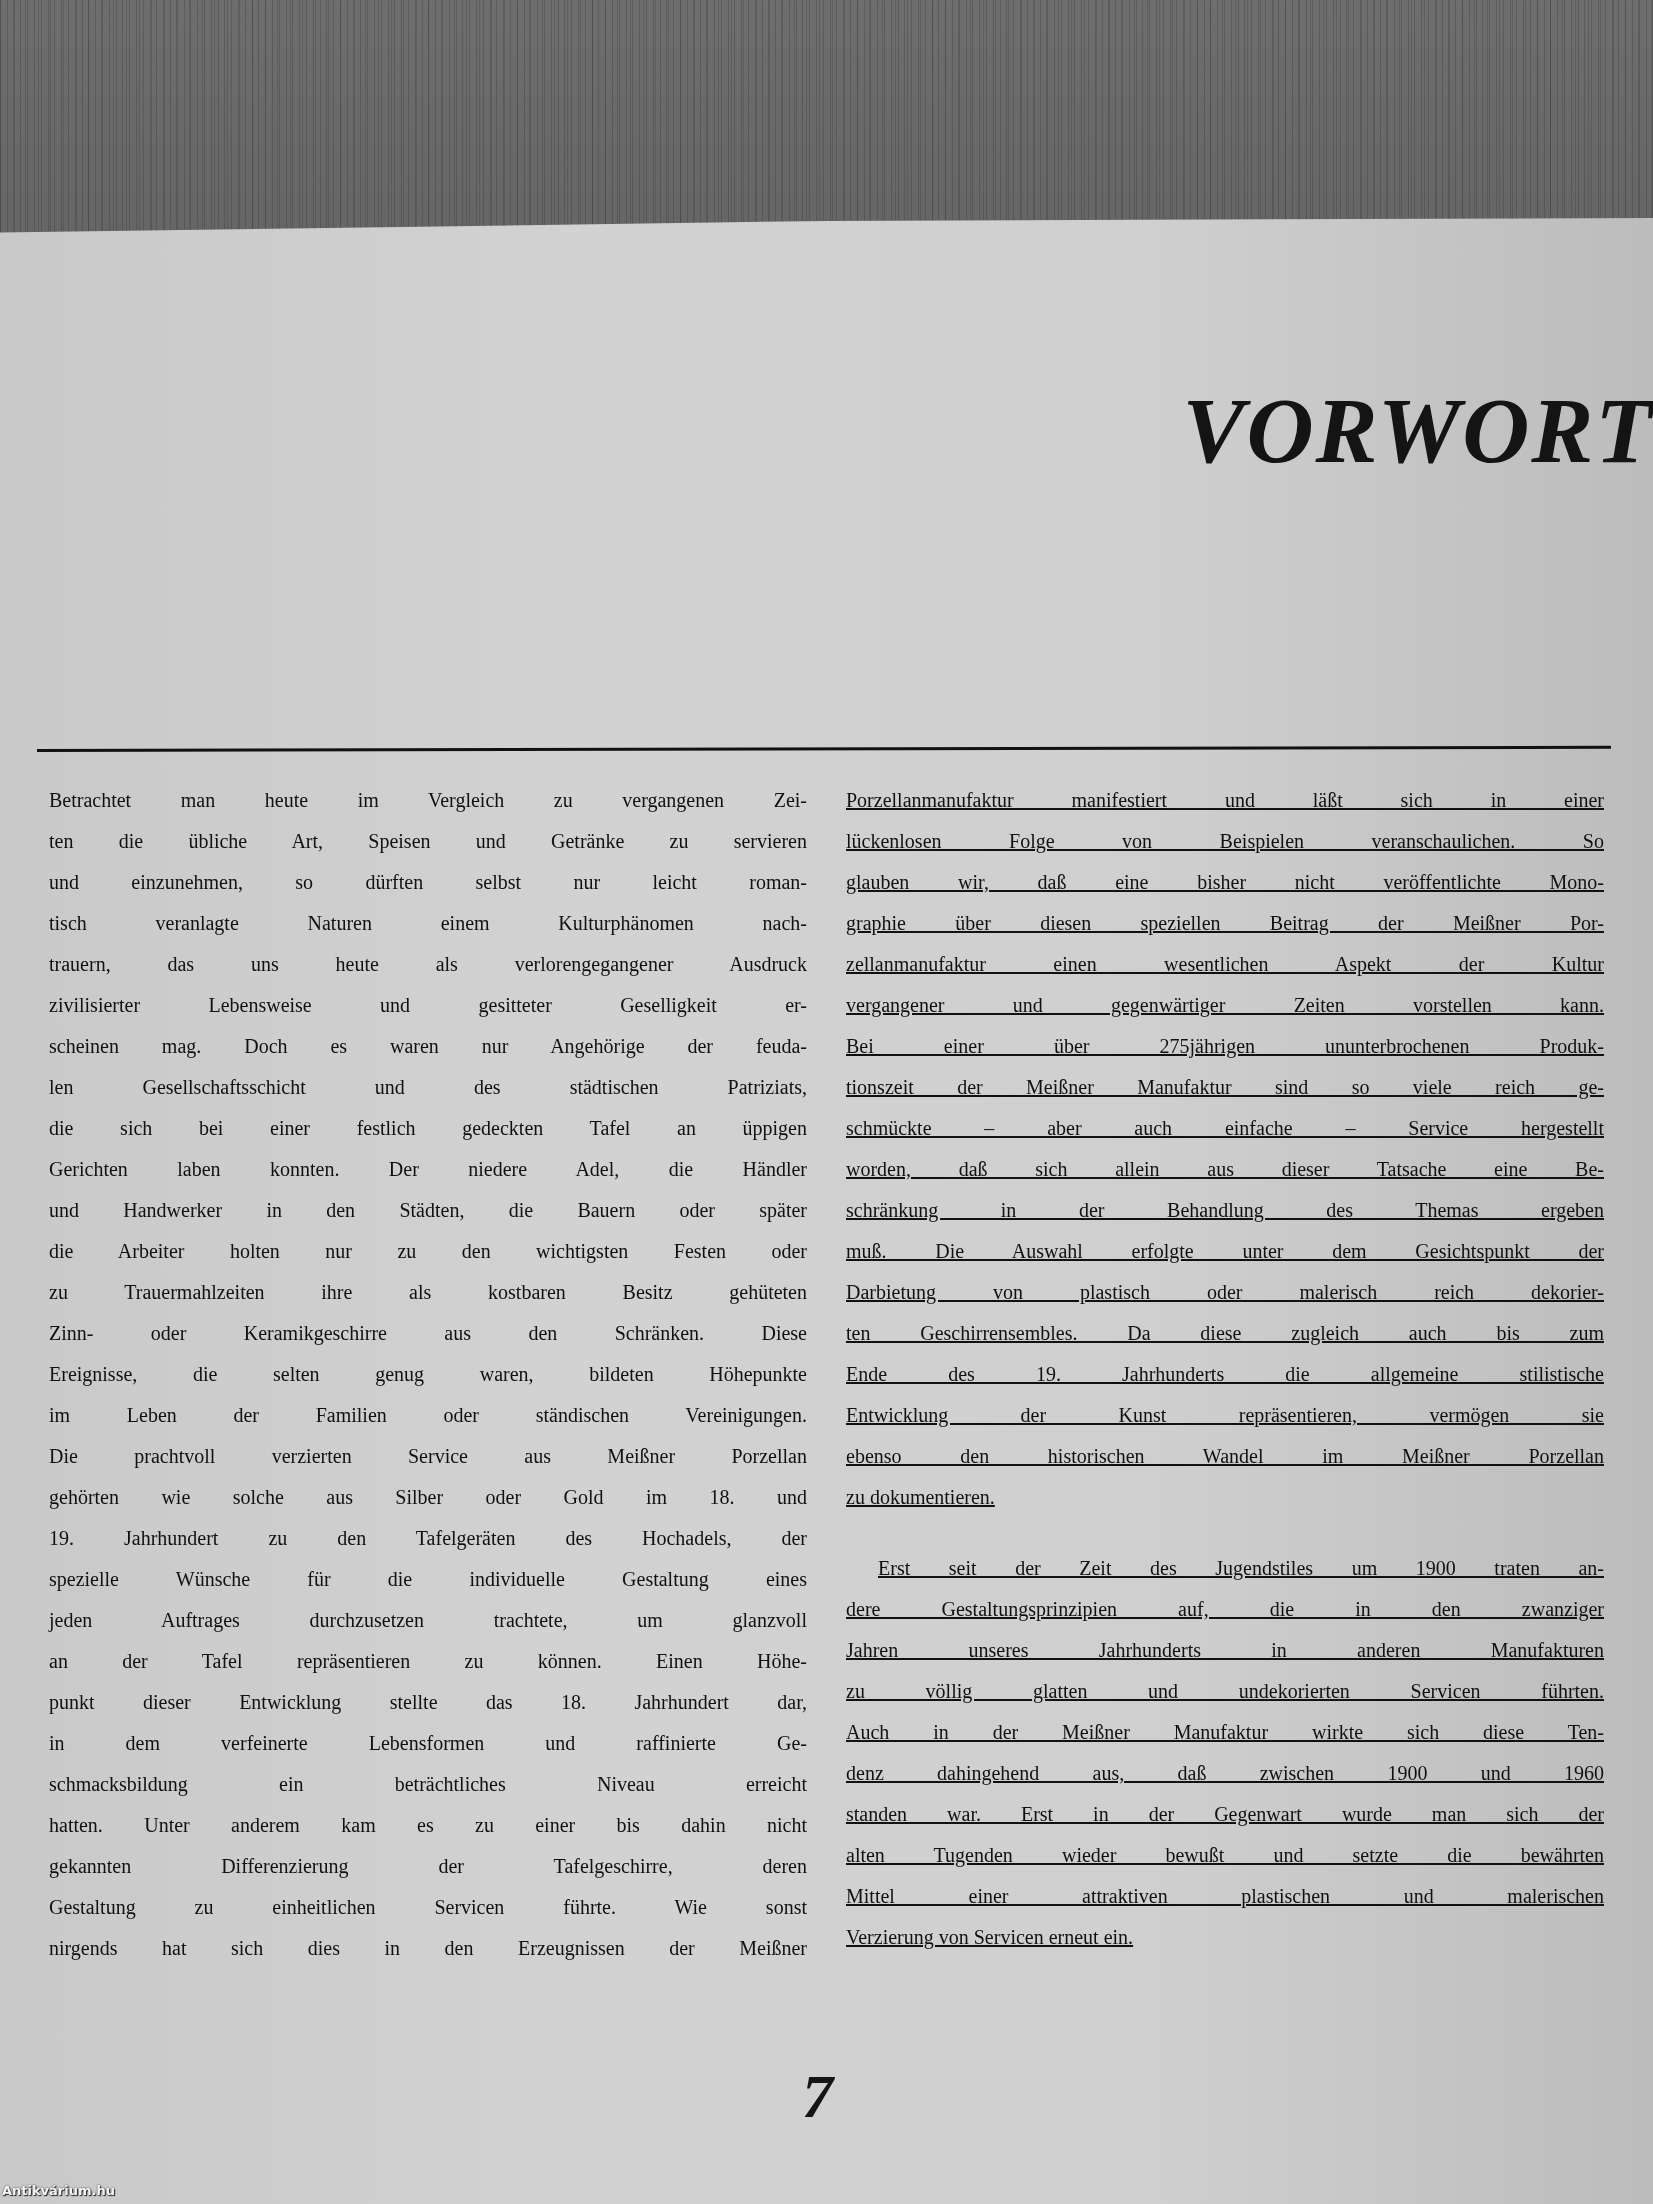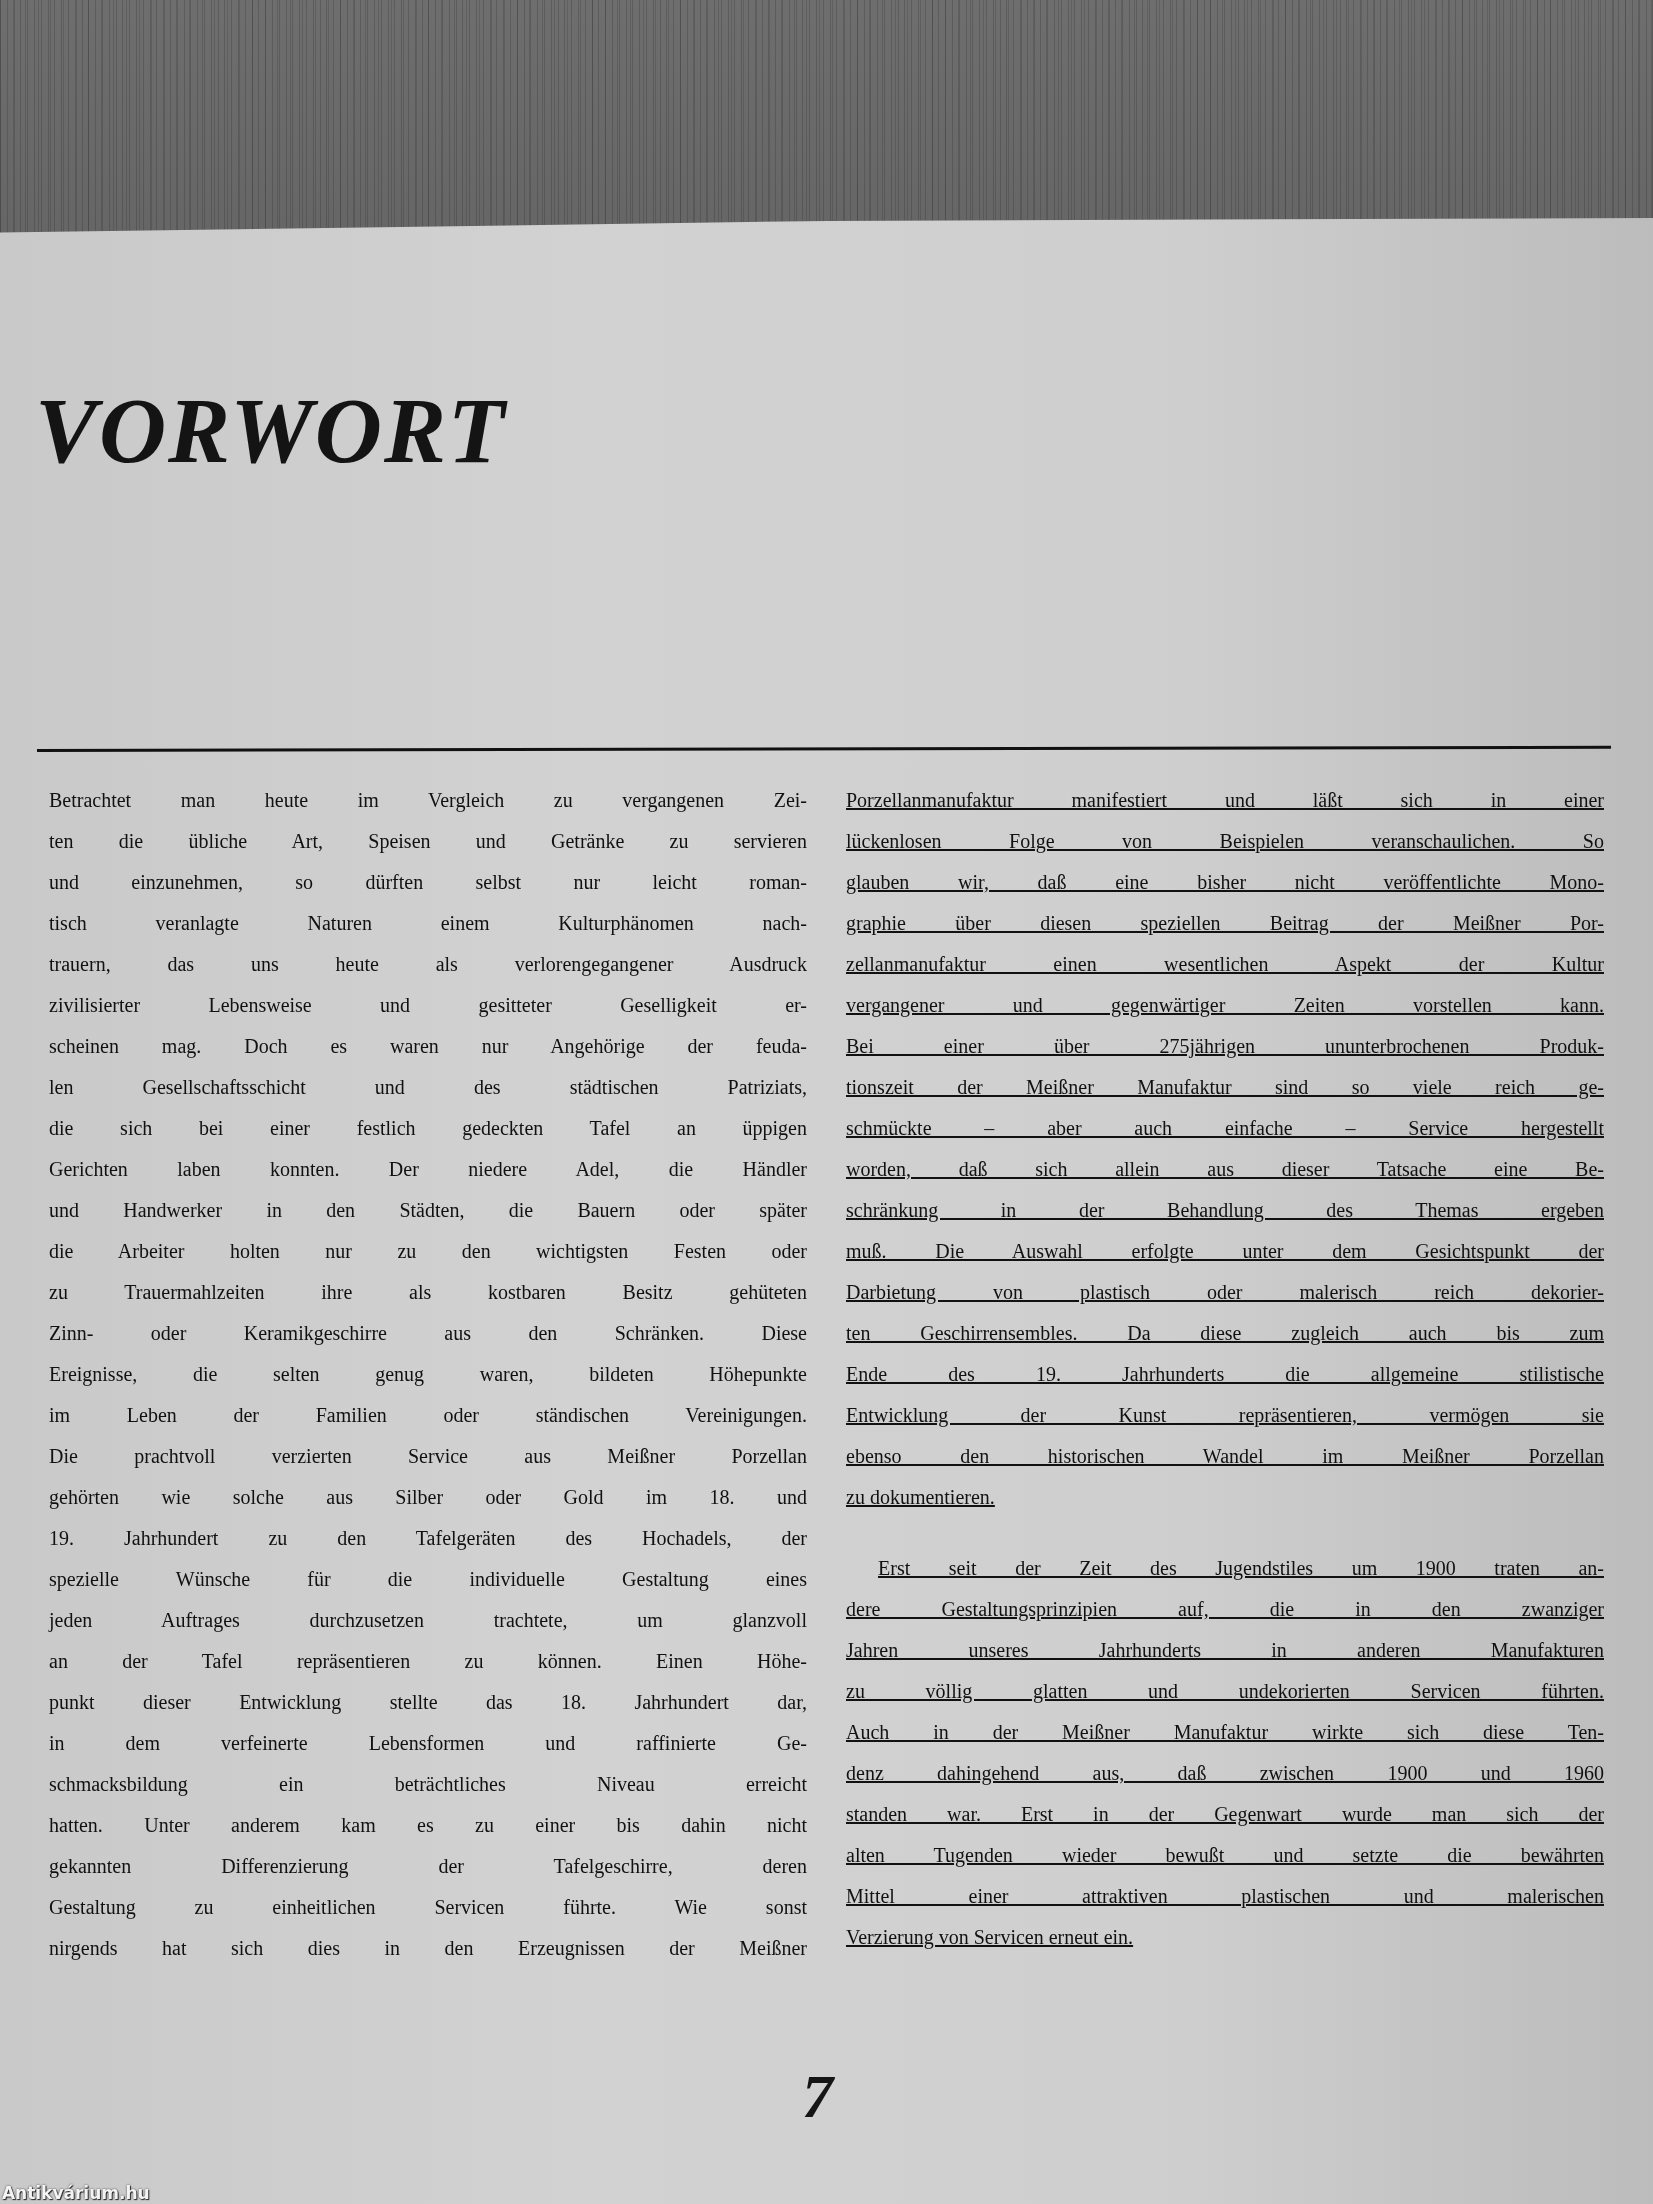--- a/index.html
+++ b/index.html
@@ -35,21 +35,21 @@
     width: 1654px;
     height: 1999px;
     background: linear-gradient(90deg, #c9c9c9 0%, #d2d2d2 35%, #cfcfcf 70%, #bcbcbc 100%);
     clip-path: polygon(0 14.6px, 50% 2.9px, 100% 0, 100% 100%, 0 100%);
   }
   .title {
     position: absolute;
     left: 0;
     width: 1654px;
     top: 322px;
-    text-align: left;
+    text-align: right;
     font-style: italic;
     font-size: 93px;
     letter-spacing: 1.9px;
     color: #141414;
     line-height: 1;
     padding-left: 35px;
     box-sizing: border-box;
   }
   .rule {
     position: absolute;
@@ -94,21 +94,21 @@
     font-weight: bold;
     color: #151515;
     line-height: 1;
   }
   .watermark {
     position: absolute;
     left: 1.9px;
     top: 2183px;
     font-family: "DejaVu Sans", sans-serif;
     font-weight: bold;
-    font-size: 17px;
+    font-size: 13px;
     color: #f4f4f4;
     text-shadow: 0 0 1.9px #333, 1px 1px 1px #222;
     letter-spacing: 0px;
   }
 </style>
 </head>
 <body>
 
 <div class="backdrop"></div>
 

